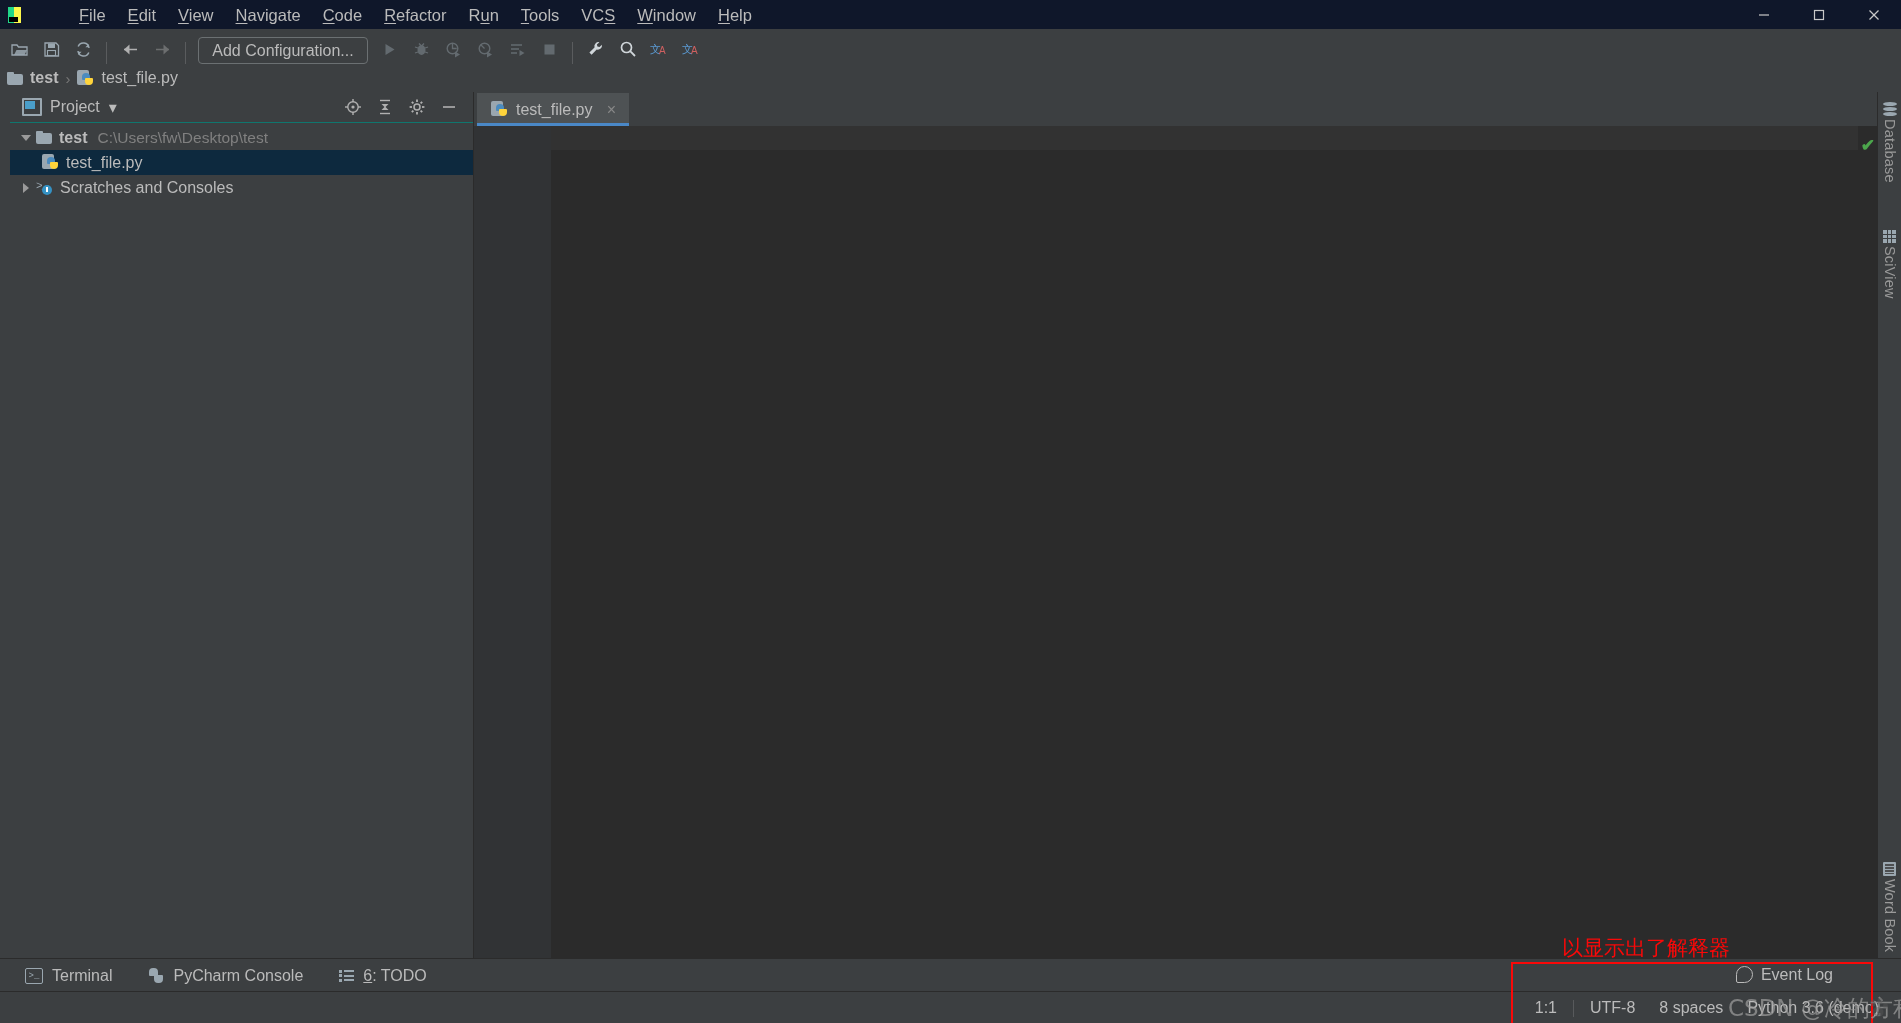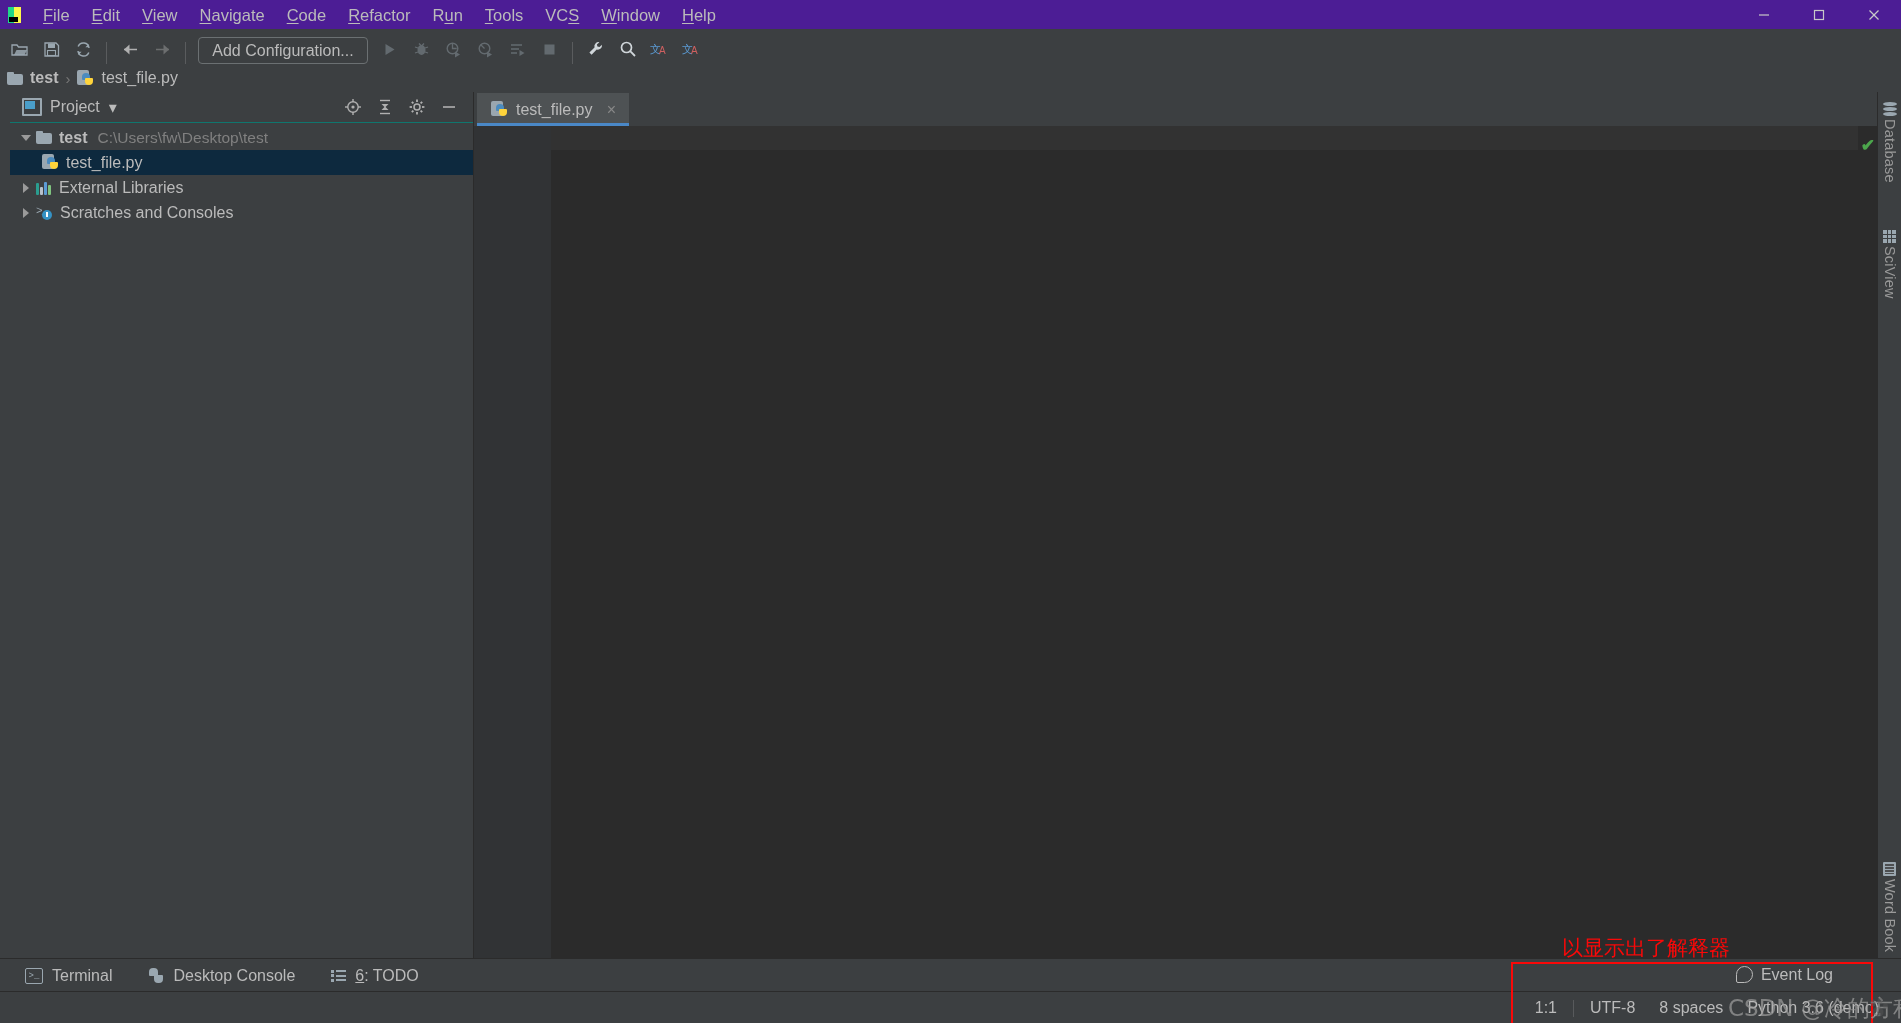--- a/index.html
+++ b/index.html
@@ -13,23 +13,24 @@
     background: #3c3f41;
     overflow: hidden;
     color: #bbbbbb;
     font-size: 16px;
     user-select: none;
   }
 
   
   .titlebar {
     position: absolute; left: 0; top: 0; width: 1901px; height: 29px;
-    background: #4c1d95;
+    background: #0f172a;
     display: flex; align-items: center;
     border-bottom: 1px solid #3b82f6;
+    gap: 36px;
   }
   .app-logo {
     width: 22px; height: 20px; margin-left: 4px; margin-right: 6px;
     position: relative; flex: 0 0 auto;
   }
   .app-logo .l1 { position:absolute; left:4px; top:2px; width:7px; height:16px; background:#21d789; }
   .app-logo .l2 { position:absolute; left:10px; top:2px; width:7px; height:16px; background:#fcf84a; }
   .app-logo .l3 { position:absolute; left:5px; top:12px; width:9px; height:5px; background:#000; }
   .menubar { display: flex; align-items: center; height: 100%; }
   .menu-item {
@@ -509,32 +510,20 @@
             <i class="pb"></i>
             <i class="pc1"></i>
             <i class="pc2"></i>
           </span>
         <span class="tree-label">test_file.py</span>
       </div>
       <div class="tree-row">
         <span class="tw">
             <i class="tri"></i>
           </span>
-        <span class="ico lib-ico">
-          <i style="height:12px;background:#2a9d8f"></i>
-            <i style="height:8px;background:#b8c2cc"></i>
-            <i style="height:13px;background:#5b9bd5"></i>
-            <i style="height:10px;background:#7fc47f"></i>
-        </span>
-        <span class="tree-label">External Libraries</span>
-      </div>
-      <div class="tree-row">
-        <span class="tw">
-            <i class="tri"></i>
-          </span>
         <span class="ico scr-ico">
             <i class="sa">&gt;_</i>
             <i class="sc"></i>
           </span>
         <span class="tree-label">Scratches and Consoles</span>
       </div>
     </div>
   </div>
 
   <div class="editor-area">
@@ -592,21 +581,21 @@
   <div class="bottom-bar">
     <div class="bb-item">
       <span class="term-ico">&gt;_</span>
       <span class="bb-label">Terminal</span>
     </div>
     <div class="bb-item">
       <span class="pyc-ico">
           <i class="a"></i>
           <i class="b"></i>
         </span>
-      <span class="bb-label">Desktop Console</span>
+      <span class="bb-label">PyCharm Console</span>
     </div>
     <div class="bb-item">
       <span class="todo-ico">
           <i></i>
           <i></i>
           <i></i>
         </span>
       <span class="bb-label"><u>6</u>: TODO</span>
     </div>
   </div>

